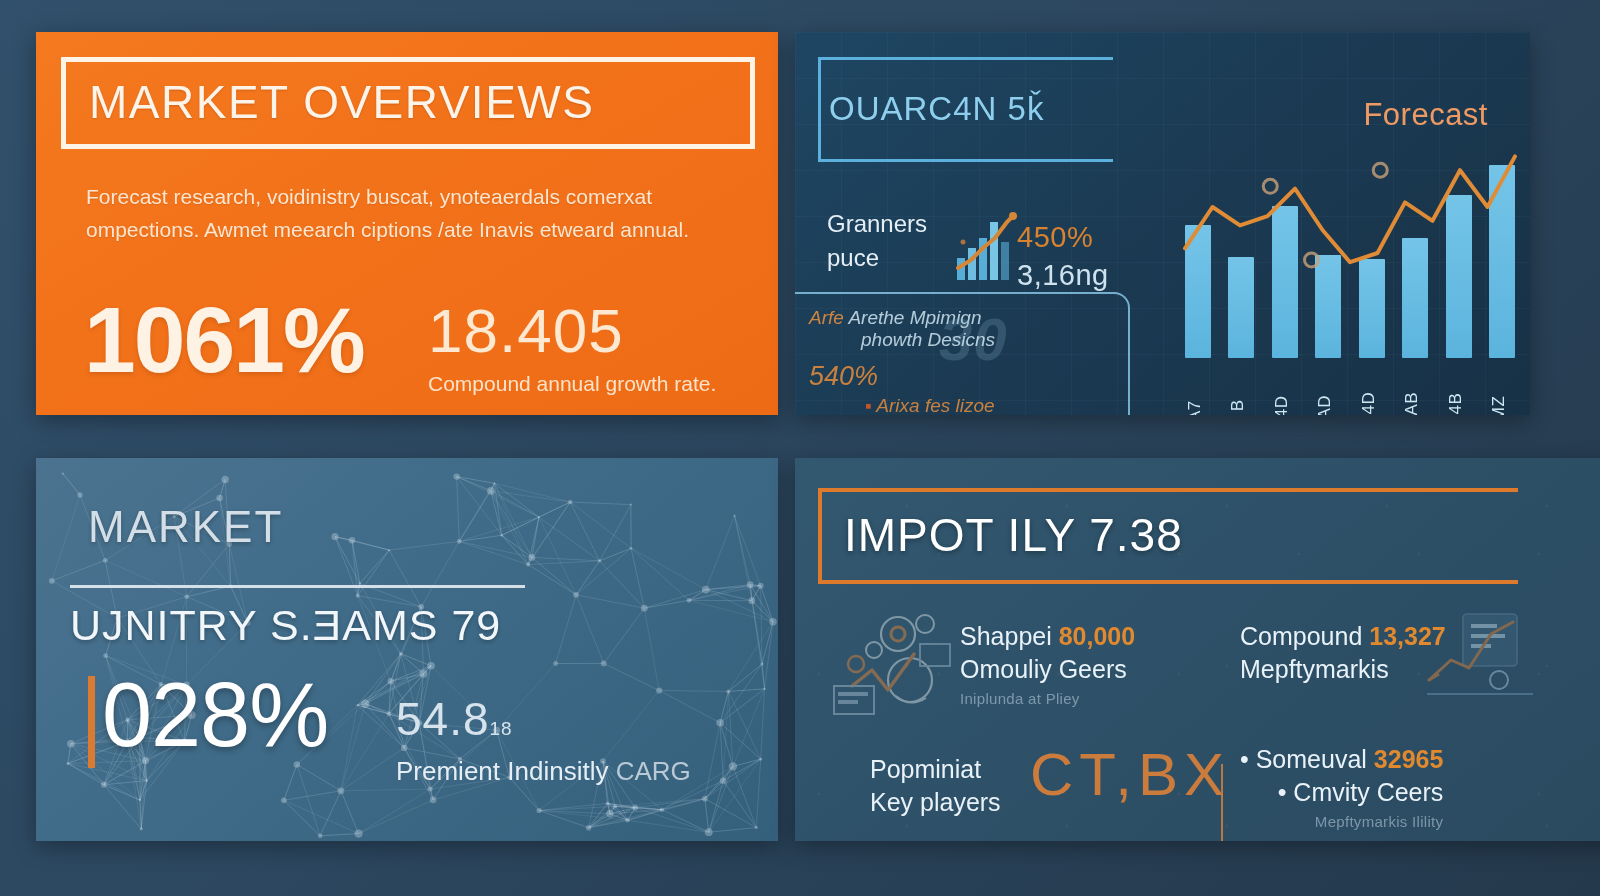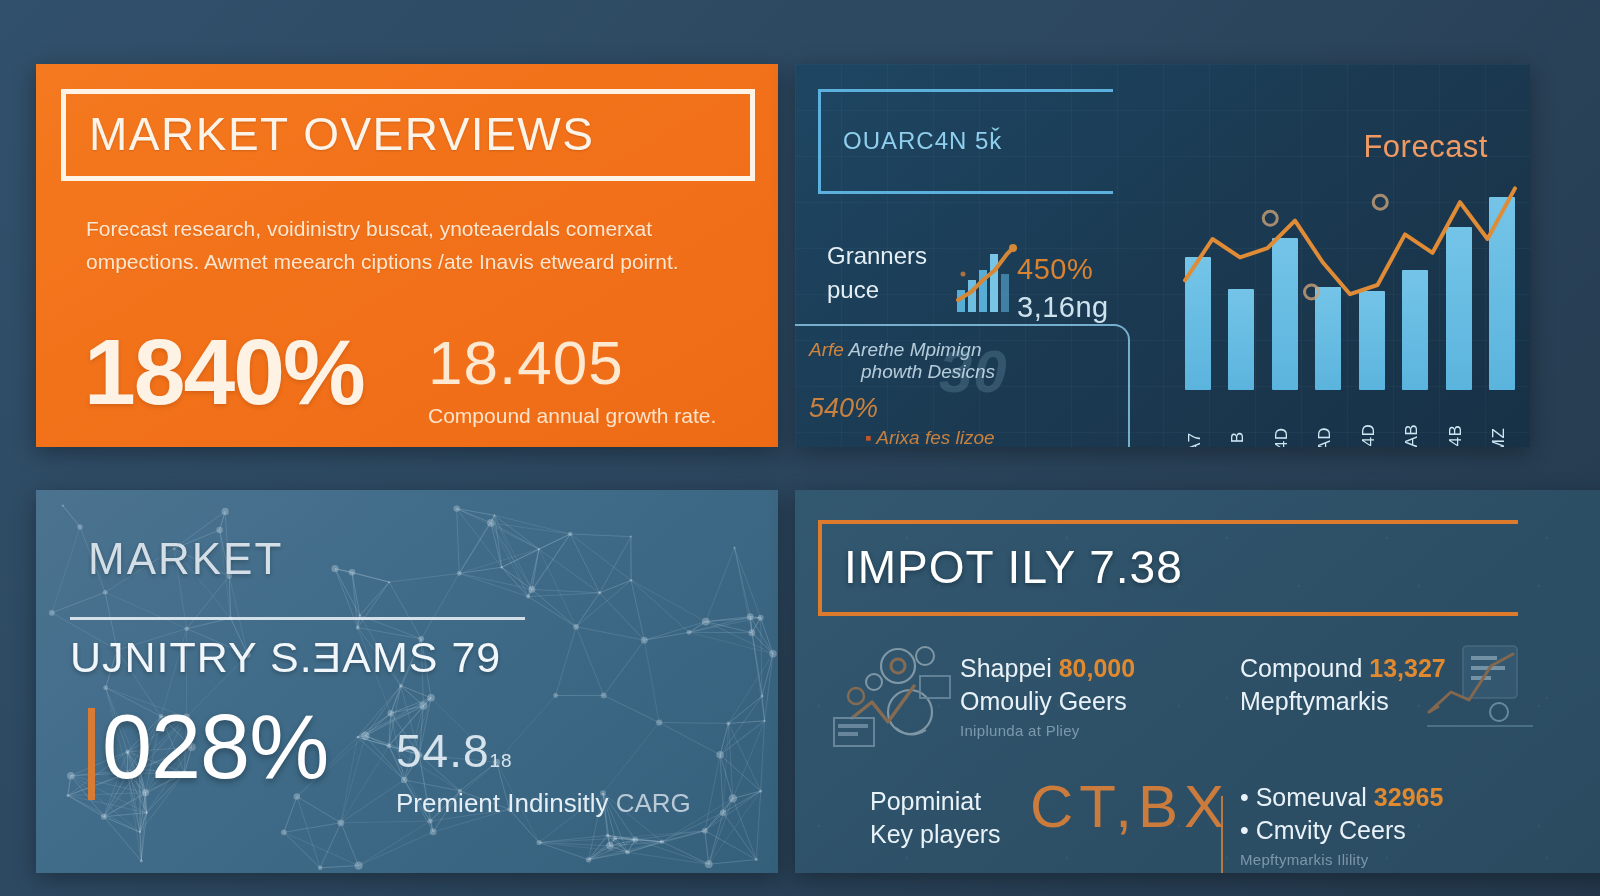--- a/index.html
+++ b/index.html
@@ -17,21 +17,20 @@
     width: 1600px;
     height: 896px;
     background: linear-gradient(135deg, #31506b 0%, #2c475f 45%, #24394c 100%);
   }
 
   
   .panel {
     position: absolute;
     overflow: hidden;
     box-shadow: 0 6px 22px rgba(0,0,0,.33);
-    margin-top: 32px;
   }
 
   
   #panel-overview {
     left: 36px; top: 32px; width: 742px; height: 383px;
     background: linear-gradient(150deg, #f4791f 0%, #f2721a 40%, #ee6b16 100%);
   }
   #panel-overview .title-frame {
     position: absolute;
     left: 25px; top: 25px; right: 23px; height: 92px;
@@ -94,22 +93,22 @@
     background-size: 46px 46px;
   }
   #panel-forecast .hdr-frame {
     position: absolute;
     left: 23px; top: 25px; width: 295px; height: 105px;
     border: 3px solid #5bb0dd;
     border-right: none;
   }
   #panel-forecast .hdr-frame .hdr-title {
     position: absolute;
-    left: 22px; top: 50%; transform: translateY(-52%);
-    font-size: 24px;
+    left: 8px; top: 50%; transform: translateY(-52%);
+    font-size: 33px;
     letter-spacing: 1px;
     color: #8fcfee;
     white-space: nowrap;
     text-align: center;
   }
   #panel-forecast .forecast-label {
     position: absolute;
     right: 42px; top: 65px;
     font-size: 31px;
     color: #f09a63;
@@ -322,21 +321,21 @@
   }
   .stat-cell .num { color: #e0892f; font-weight: 700; }
   .stat-cell .micro {
     font-size: 15px; color: rgba(190,210,225,.55);
     margin-top: 4px; letter-spacing: .3px;
   }
 
   #cell-a { left: 135px; top: 12px; }
   #cell-b { left: 415px; top: 12px; }
   #cell-c { left: 45px; top: 145px; }
-  #cell-d { left: 415px; top: 141px; }
+  #cell-d { left: 415px; top: 135px; text-align: right; }
 
   #panel-impact .divider-v {
     position: absolute;
     left: 396px; top: 156px;
     width: 2px; height: 78px;
     background: #d4803a;
     opacity: .85;
   }
   .ctbx {
     position: absolute;
@@ -353,22 +352,22 @@
 </style>
 </head>
 <body>
 
 <div class="canvas">
 
   <section class="panel" id="panel-overview">
     <div class="title-frame">
       <div class="title">MARKET OVERVIEWS</div>
     </div>
-    <p class="lead">Forecast research, voidinistry buscat, ynoteaerdals comerxat ompections. Awmet meearch ciptions /ate Inavis etweard poirnt.</p>
-    <div class="big-stat">1840%</div>
+    <p class="lead">Forecast research, voidinistry buscat, ynoteaerdals comerxat ompections. Awmet meearch ciptions /ate Inavis etweard annual.</p>
+    <div class="big-stat">1061%</div>
     <div class="sub-stat">18.405</div>
     <div class="sub-caption">Compound annual growth rate.</div>
   </section>
 
   <section class="panel" id="panel-forecast">
     <div class="deco-grid"></div>
 
     <div class="hdr-frame">
       <div class="hdr-title">OUARC4N 5ǩ</div>
     </div>

